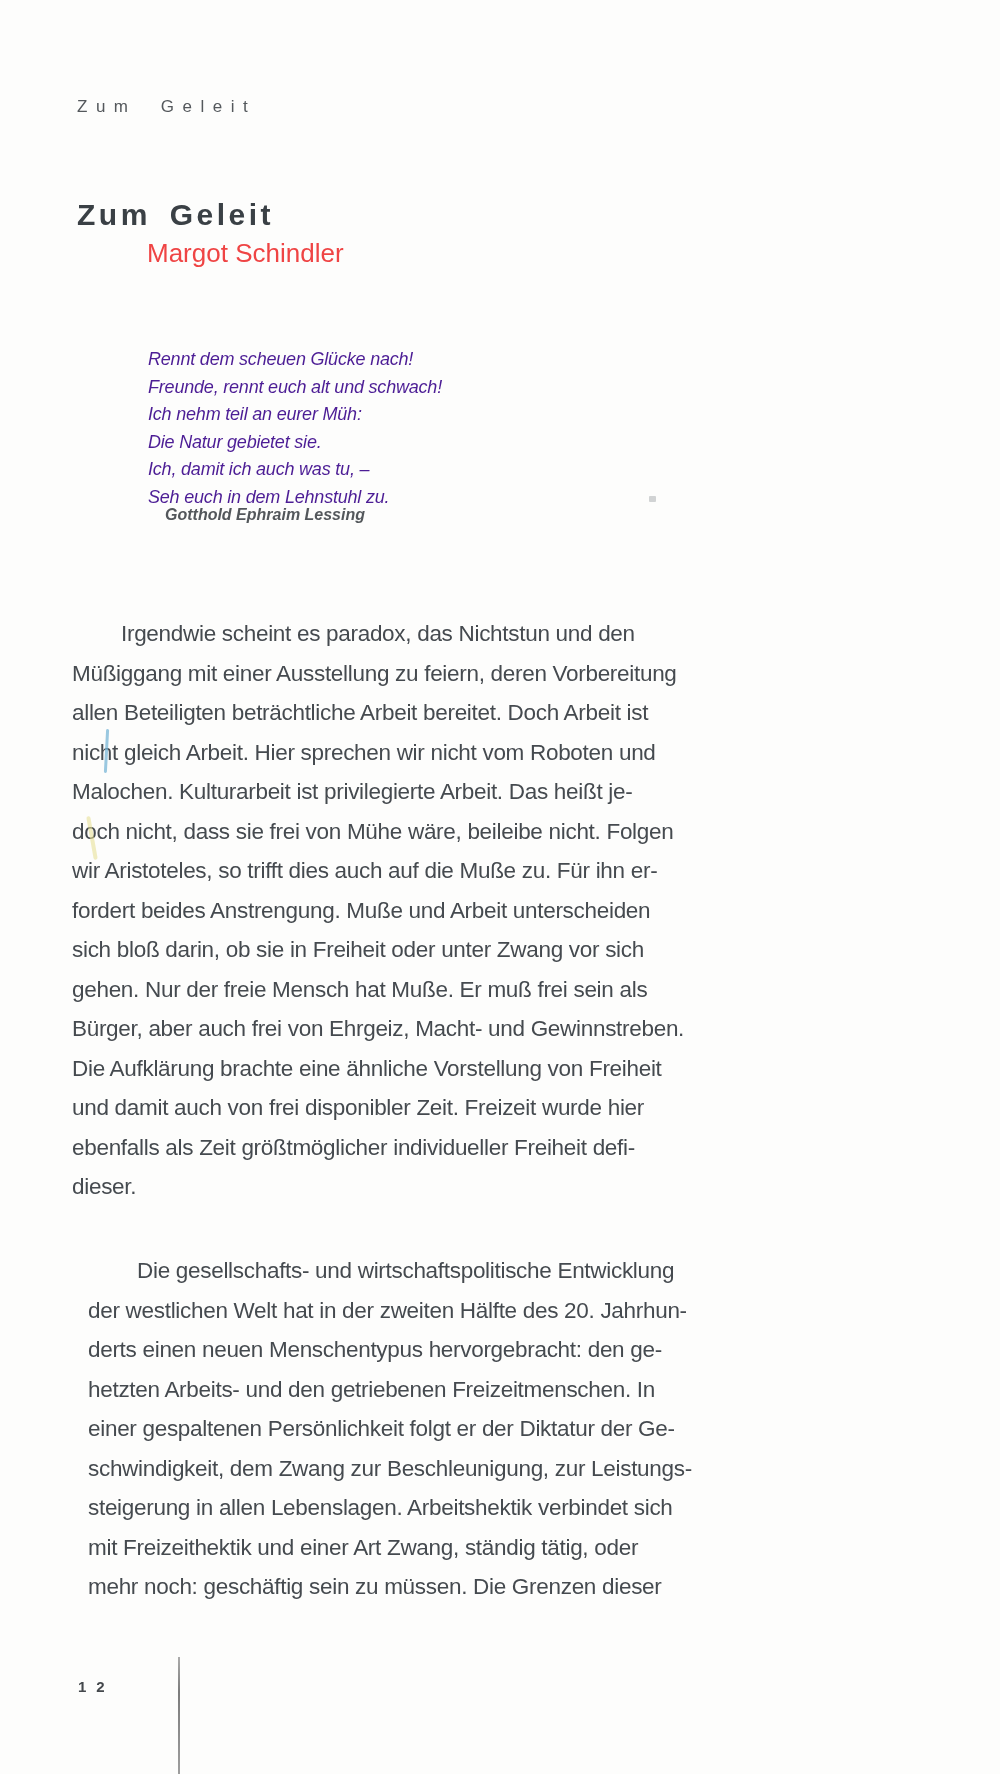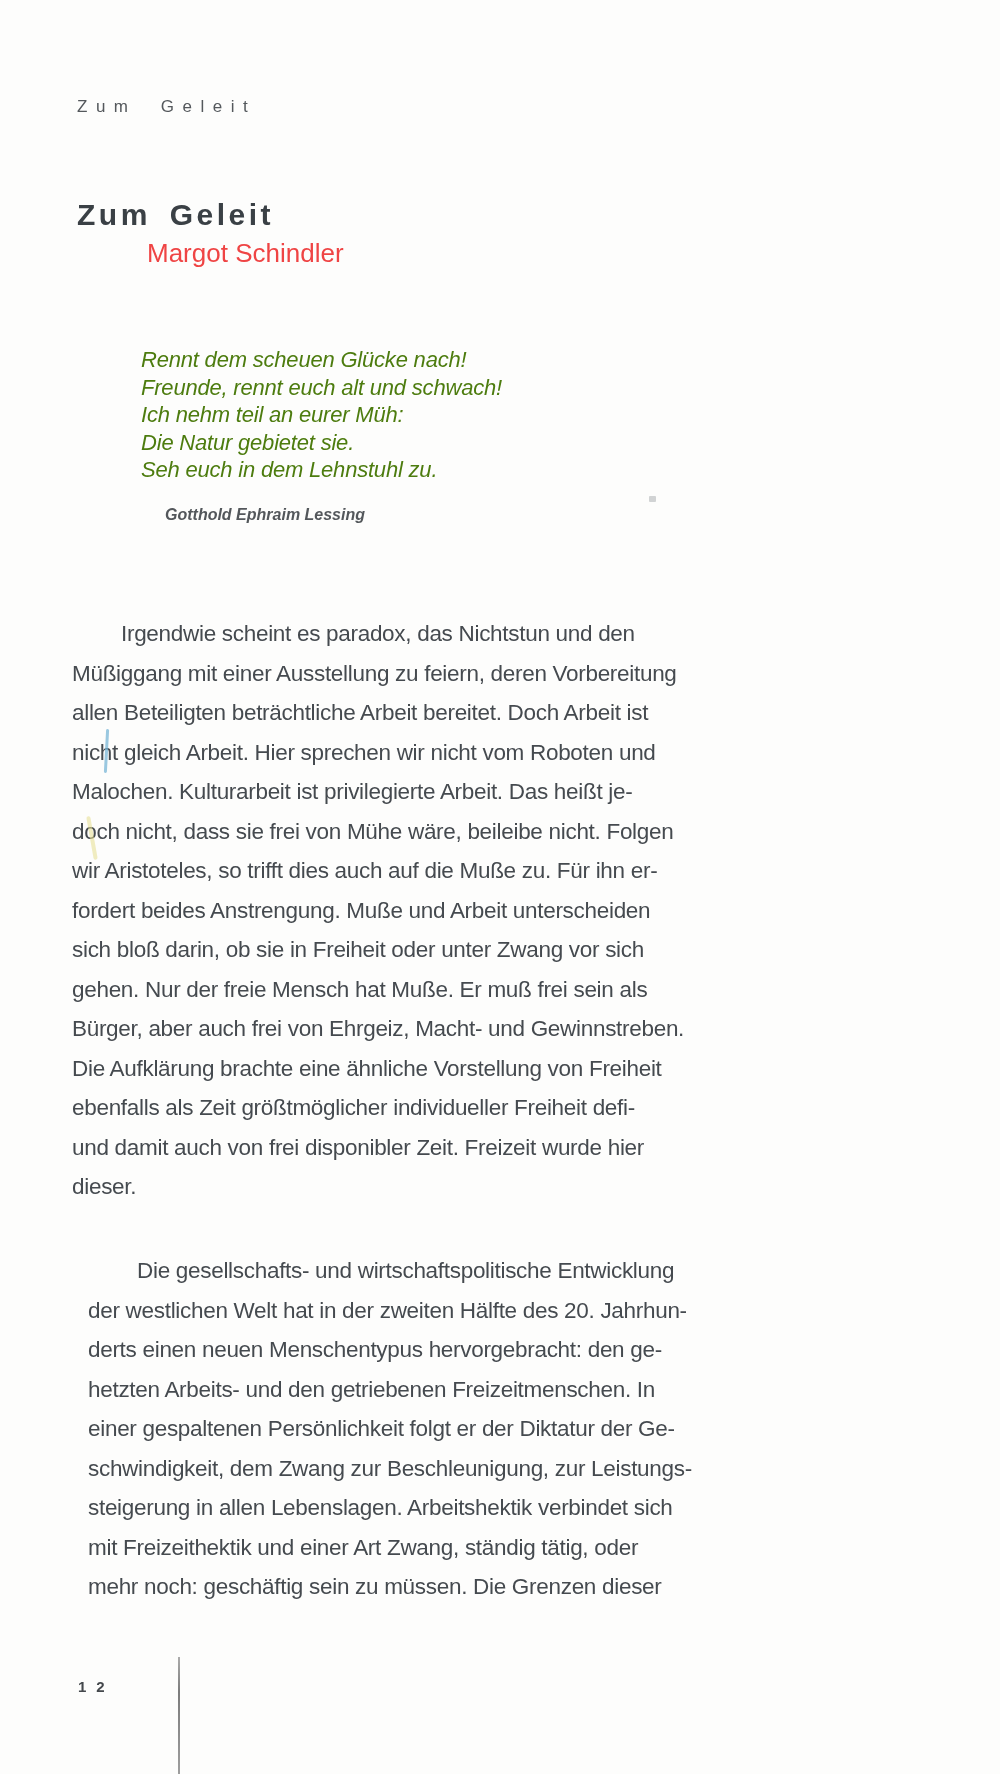--- a/index.html
+++ b/index.html
@@ -33,26 +33,26 @@
   }
   .author {
     position: absolute;
     left: 147px; top: 240px;
     font-size: 26px;
     line-height: 1;
     color: #ef4444;
   }
   .epigraph {
     position: absolute;
-    left: 141px; top: 346px;
-    font-size: 22px;
+    left: 148px; top: 346px;
+    font-size: 18px;
     font-style: italic;
     line-height: 27.6px;
     letter-spacing: -0.2px;
-    color: #4d7c0f;
+    color: #4c1d95;
   }
   .poem-line { white-space: nowrap; }
   .attribution {
     position: absolute;
     left: 165px; top: 507px;
     font-size: 16px;
     line-height: 1;
     font-style: italic;
     font-weight: 600;
     color: #53575b;
@@ -123,40 +123,41 @@
 
   <h1 class="title">Zum Geleit</h1>
 
   <div class="author">Margot Schindler</div>
 
   <div class="epigraph">
       <div class="poem-line">Rennt dem scheuen Glücke nach!</div>
       <div class="poem-line">Freunde, rennt euch alt und schwach!</div>
       <div class="poem-line">Ich nehm teil an eurer Müh:</div>
       <div class="poem-line">Die Natur gebietet sie.</div>
+      <div class="poem-line">Ich, damit ich auch was tu, –</div>
       <div class="poem-line">Seh euch in dem Lehnstuhl zu.</div>
     </div>
 
   <div class="attribution">Gotthold Ephraim Lessing</div>
 
   <div class="para para-1">
       <div class="body-line">Irgendwie scheint es paradox, das Nichtstun und den</div>
       <div class="body-line">Müßiggang mit einer Ausstellung zu feiern, deren Vorbereitung</div>
       <div class="body-line">allen Beteiligten beträchtliche Arbeit bereitet. Doch Arbeit ist</div>
       <div class="body-line">nicht gleich Arbeit. Hier sprechen wir nicht vom Roboten und</div>
       <div class="body-line">Malochen. Kulturarbeit ist privilegierte Arbeit. Das heißt je-</div>
       <div class="body-line">doch nicht, dass sie frei von Mühe wäre, beileibe nicht. Folgen</div>
       <div class="body-line">wir Aristoteles, so trifft dies auch auf die Muße zu. Für ihn er-</div>
       <div class="body-line">fordert beides Anstrengung. Muße und Arbeit unterscheiden</div>
       <div class="body-line">sich bloß darin, ob sie in Freiheit oder unter Zwang vor sich</div>
       <div class="body-line">gehen. Nur der freie Mensch hat Muße. Er muß frei sein als</div>
       <div class="body-line">Bürger, aber auch frei von Ehrgeiz, Macht- und Gewinnstreben.</div>
       <div class="body-line">Die Aufklärung brachte eine ähnliche Vorstellung von Freiheit</div>
+      <div class="body-line">und damit auch von frei disponibler Zeit. Freizeit wurde hier</div>
       <div class="body-line">ebenfalls als Zeit größtmöglicher individueller Freiheit defi-</div>
-      <div class="body-line">und damit auch von frei disponibler Zeit. Freizeit wurde hier</div>
       <div class="body-line">dieser.</div>
     </div>
 
   <div class="para para-2">
       <div class="body-line">Die gesellschafts- und wirtschaftspolitische Entwicklung</div>
       <div class="body-line">der westlichen Welt hat in der zweiten Hälfte des 20. Jahrhun-</div>
       <div class="body-line">derts einen neuen Menschentypus hervorgebracht: den ge-</div>
       <div class="body-line">hetzten Arbeits- und den getriebenen Freizeitmenschen. In</div>
       <div class="body-line">einer gespaltenen Persönlichkeit folgt er der Diktatur der Ge-</div>
       <div class="body-line">schwindigkeit, dem Zwang zur Beschleunigung, zur Leistungs-</div>

